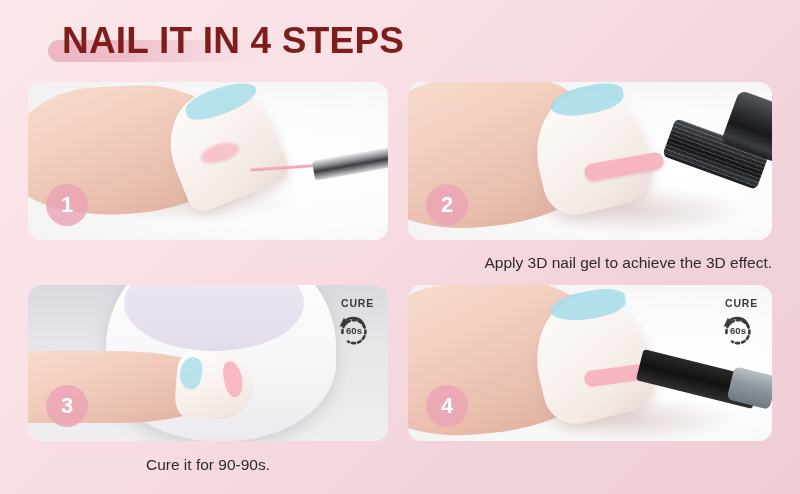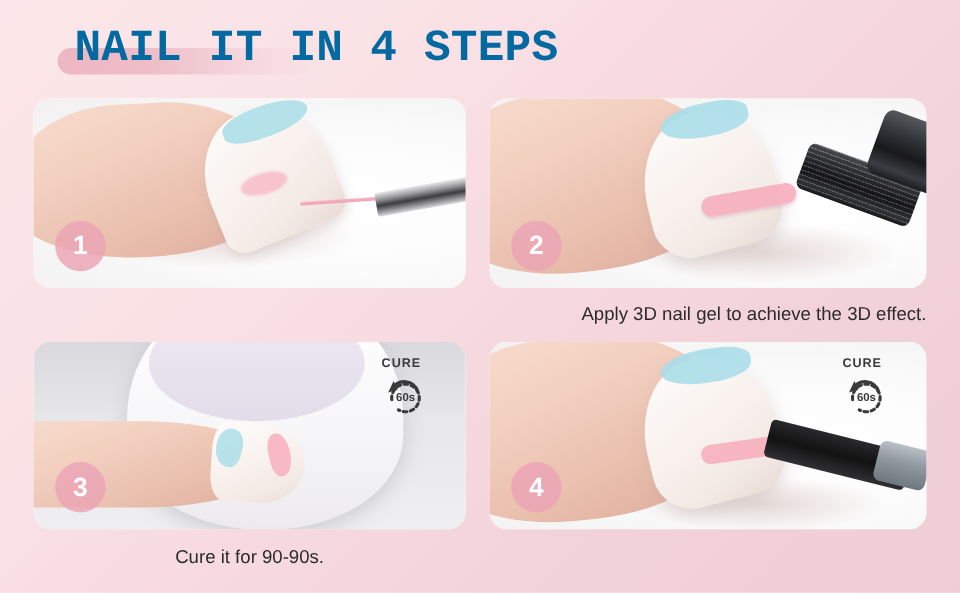--- a/index.html
+++ b/index.html
@@ -15,22 +15,22 @@
     position:absolute; left:48px; top:16px; width:420px; height:50px;
   }
   .title-hl {
     position:absolute; left:0px; top:24px; width:215px; height:22px;
     border-radius: 11px;
     background: linear-gradient(90deg, #edb6c3 0%, #eebdc8 35%, rgba(240,200,210,0.45) 72%, rgba(248,225,230,0) 100%);
   }
   .title-text {
     position:absolute; left:14px; top:0px;
     font-size:37px; font-weight:bold; letter-spacing:0.2px;
-    color:#0369a1; line-height:50px; white-space:nowrap;
-    font-family:Liberation Mono, monospace;
+    color:#7f1d1d; line-height:50px; white-space:nowrap;
+    font-family:Liberation Sans, sans-serif;
   }
 
   
   .grid { position:absolute; left:0; top:0; width:800px; height:494px; }
 
   .cell { position:absolute; }
   .cell-1 { left:28px;  top:82px;  width:360px; height:158px; }
   .cell-2 { left:408px; top:82px;  width:364px; height:158px; }
   .cell-3 { left:28px;  top:285px; width:360px; height:156px; }
   .cell-4 { left:408px; top:285px; width:364px; height:156px; }
@@ -60,21 +60,21 @@
     color:#ffffff; font-size:22px; font-weight:bold;
     display:flex; align-items:center; justify-content:center;
     line-height:1; font-family:"Liberation Sans", sans-serif;
     z-index:6;
   }
 
   
   .cure {
     position:absolute; right:14px; top:12px;
     width:56px; height:58px; z-index:6;
-    display:flex; flex-direction:column; align-items:flex-start;
+    display:flex; flex-direction:column; align-items:flex-end;
   }
   .cure-label {
     font-size:10.5px; font-weight:bold; color:#3a3a3a;
     letter-spacing:0.8px; font-family:"Liberation Sans", sans-serif;
   }
   .cure-svg { margin-top:2px; }
 
   
   .bg-white { position:absolute; inset:0; background:
      radial-gradient(ellipse at 72% 55%, #ffffff 0%, #fbfbfb 48%, #f2f0f0 100%); }

